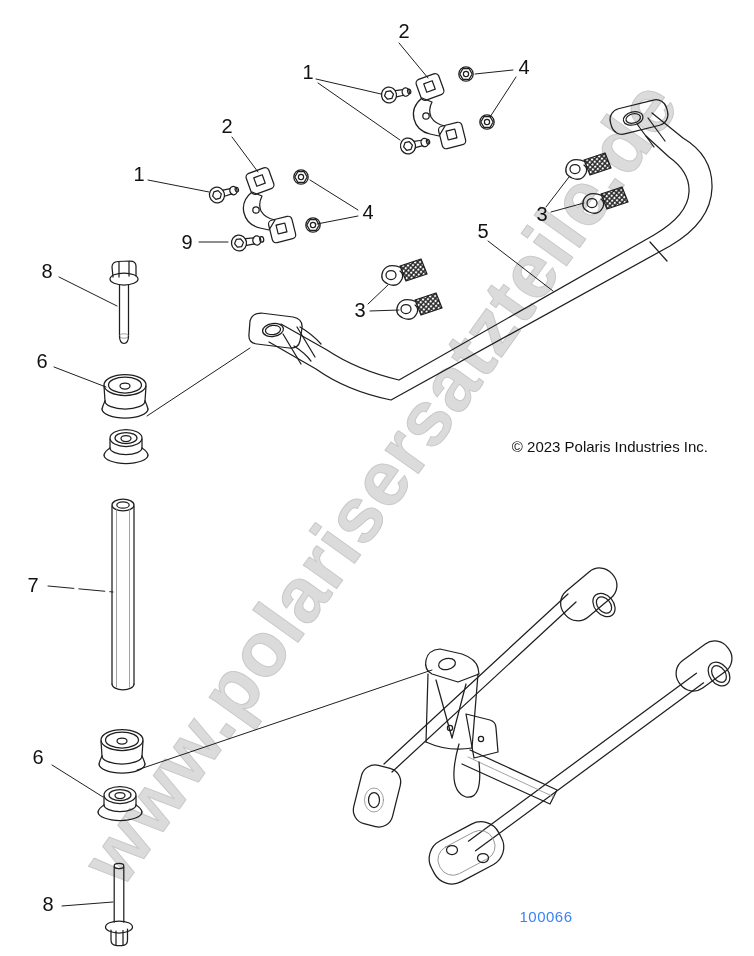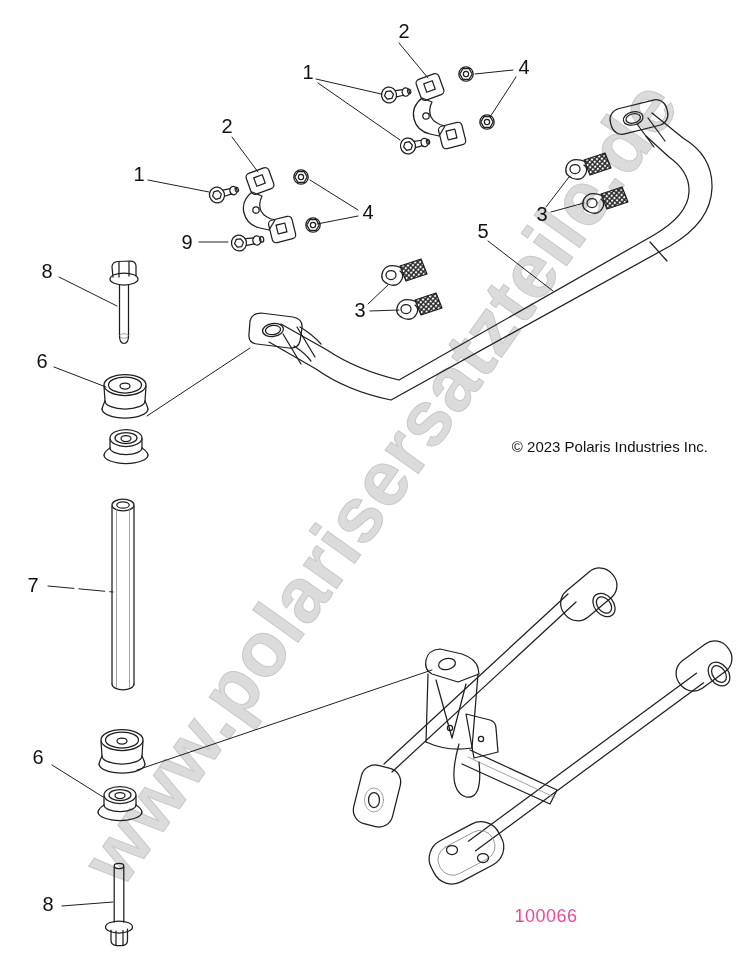--- a/index.html
+++ b/index.html
@@ -25,21 +25,21 @@
   .callout{
     position:absolute;transform:translate(-50%,-50%);
     font-size:20px;color:#111;z-index:3;line-height:1;
   }
   .copyright{
     position:absolute;left:493px;top:438px;width:215px;text-align:right;
     font-size:15px;color:#111;z-index:3;white-space:nowrap;
   }
   .part-number{
     position:absolute;left:546px;top:916px;transform:translate(-50%,-50%);
-    font-size:18px;letter-spacing:.5px;color:#ec4899;z-index:3;
+    font-size:15px;letter-spacing:.5px;color:#3b82f6;z-index:3;
   }
 </style>
 </head>
 <body>
 
 <div class="stage">
 
   <div class="watermark">www.polarisersatzteile.de</div>
 
   <svg class="art" width="754" height="956" viewBox="0 0 754 956">

